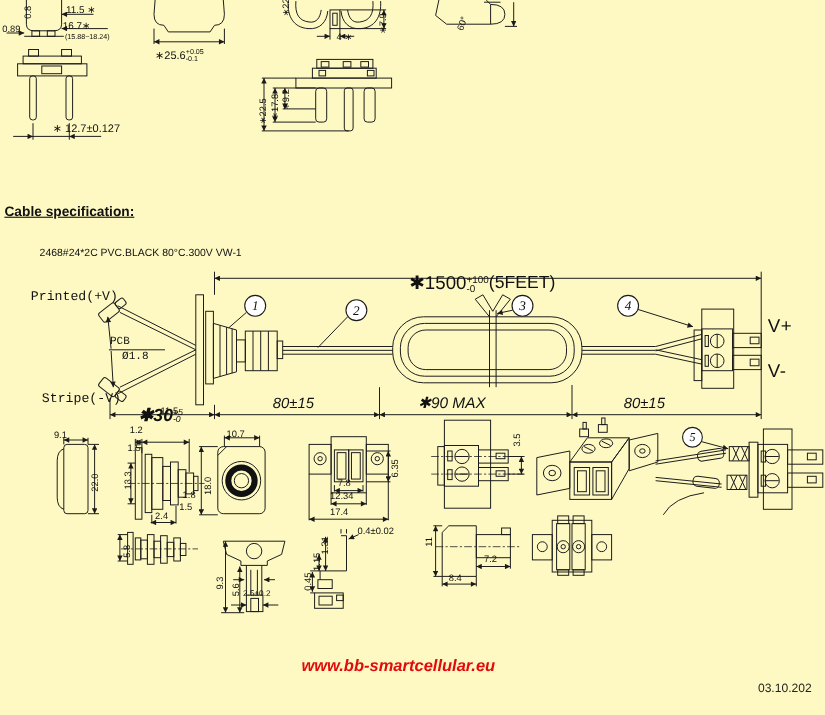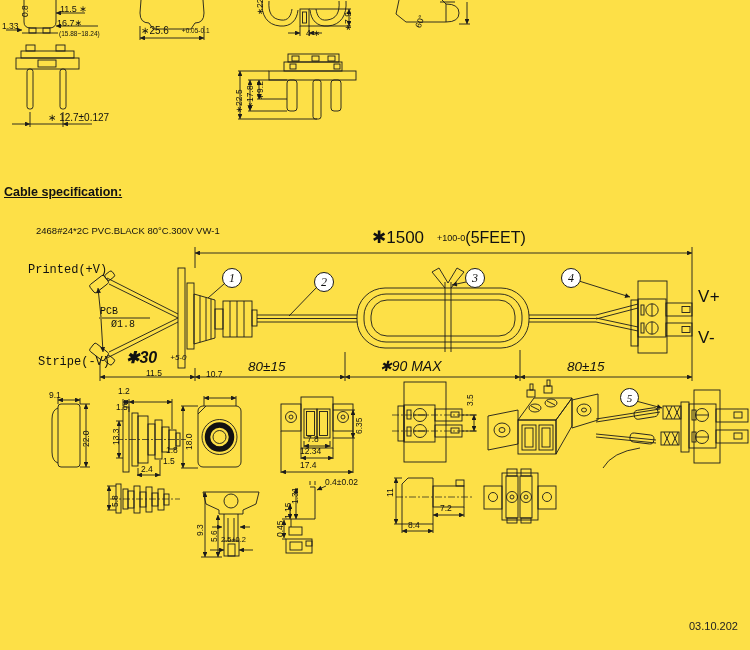--- a/index.html
+++ b/index.html
@@ -1,27 +1,27 @@
 <!DOCTYPE html>
 <html><head>
 <meta charset="utf-8">
 <style>
   html,body{margin:0;padding:0;background:#fff;}
-  #page{position:relative;width:750px;height:650px;background:#fde047;overflow:hidden;
+  #page{position:relative;width:750px;height:650px;background:#fef9c3;overflow:hidden;
         font-family:"Liberation Sans",sans-serif;color:#111;}
   svg{position:absolute;left:0;top:0;}
   .t{position:absolute;font-size:8.5px;line-height:1.1;white-space:nowrap;color:#111;}
   .s6{font-size:6.5px}.s75{font-size:7.5px}.s85{font-size:8.5px}
   .s9{font-size:9px}.s95{font-size:9.5px}.s10{font-size:10px}.s11{font-size:10px}
   .rot{transform:rotate(-90deg);transform-origin:0 0;}
   .rot70{transform:rotate(-70deg);transform-origin:0 0;}
   .serif{font-family:Liberation Mono, monospace;}
   .title{font-weight:bold;font-size:12.5px;text-decoration:underline;}
-  .dim-row{position:absolute;display:flex;align-items:center;white-space:nowrap;}
-  .stack{display:flex;flex-direction:row;font-size:9px;line-height:8px;padding-left:13px;}
+  .dim-row{position:absolute;display:flex;align-items:center;white-space:nowrap;margin-top:20px;}
+  .stack{display:flex;flex-direction:column;font-size:9px;line-height:8px;}
   .stack.sm{font-size:6.5px;line-height:6px;}
   .stack.md{font-size:8px;line-height:7.5px;}
   .big{font-size:17px;}
   .big2{font-size:16px;}
   .d20v{font-style:italic;font-weight:bold;font-size:16px;}
   .seg{position:absolute;font-style:italic;font-size:13.5px;}
   .vlab{position:absolute;font-size:17px;letter-spacing:.5px;}
   .balloon{position:absolute;width:18px;height:18px;border:1.3px solid #1b1b1b;border-radius:50%;
            background:#fff;display:flex;align-items:center;justify-content:center;
            font-family:"Liberation Serif",serif;font-style:italic;font-size:12px;}
@@ -373,21 +373,21 @@
     <path d="M296,488 V519" marker-start="url(#arr)" marker-end="url(#arr)"></path>
     <path d="M291,519 H282 M286,539 H282"></path>
   </g>
 </g>
 </svg>
 
 <span class="t rot" style="left:21px;top:17px">0.8</span>
 <span class="t s9" style="left:60px;top:5px">11.5 ∗</span>
 <span class="t s9" style="left:57px;top:19px">16.7∗</span>
 <span class="t s6" style="left:59px;top:30px">(15.88~18.24)</span>
-<span class="t s85" style="left:2px;top:22px">1.33</span>
+<span class="t s85" style="left:2px;top:22px">0.89</span>
 <span class="t s10" style="left:48px;top:112px">∗ 12.7±0.127</span>
 <span class="dim-row" style="left:141px;top:25px">
   <span class="s10">∗25.6</span>
   <span class="stack sm">
     <span>+0.05</span>
     <span>-0.1</span>
   </span>
 </span>
 <span class="t rot" style="left:256px;top:15px">∗22</span>
 <span class="t rot" style="left:344px;top:31px">∗7.9</span>
@@ -433,33 +433,34 @@
 <span class="t" style="left:49px;top:391px">9.1</span>
 <span class="t rot" style="left:82px;top:447px">22.0</span>
 <span class="t" style="left:118px;top:387px">1.2</span>
 <span class="t" style="left:146px;top:369px">11.5</span>
 <span class="t" style="left:116px;top:403px">1.5</span>
 <span class="t rot" style="left:112px;top:445px">13.3</span>
 <span class="t rot" style="left:185px;top:450px">18.0</span>
 <span class="t" style="left:166px;top:446px">1.8</span>
 <span class="t" style="left:163px;top:457px">1.5</span>
 <span class="t" style="left:141px;top:465px">2.4</span>
-<span class="t" style="left:206px;top:370px">10.7</span>
+<span class="t" style="left:206px;top:390px">10.7</span>
 <span class="t rot" style="left:111px;top:507px">5.8</span>
 <span class="t rot" style="left:196px;top:536px">9.3</span>
 <span class="t rot" style="left:210px;top:542px">5.6</span>
 <span class="t s75" style="left:221px;top:536px">2.5±0.2</span>
 <span class="t" style="left:307px;top:435px">7.8</span>
 <span class="t" style="left:300px;top:447px">12.34</span>
 <span class="t" style="left:300px;top:461px">17.4</span>
 <span class="t rot" style="left:355px;top:434px">6.35</span>
 <span class="t rot" style="left:466px;top:406px">3.5</span>
 <span class="t s85" style="left:325px;top:478px">0.4±0.02</span>
 <span class="t rot" style="left:276px;top:537px">0.45</span>
 <span class="t rot" style="left:284px;top:519px">1.15</span>
 <span class="t rot" style="left:291px;top:504px">1.31</span>
 <span class="t rot" style="left:386px;top:497px">11</span>
 <span class="t" style="left:440px;top:504px">7.2</span>
 <span class="t" style="left:408px;top:521px">8.4</span>
 
+<span class="url" style="left:274px;top:597px;color:#e20a0a">www.bb-smartcellular.eu</span>
 <span class="date" style="left:689px;top:620px">03.10.202</span>
 
 </div>
 
 </body></html>

